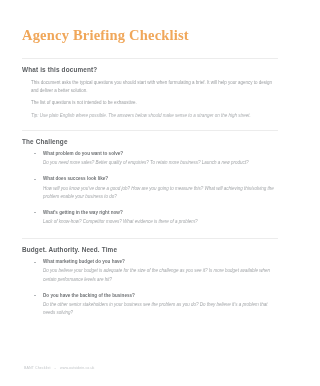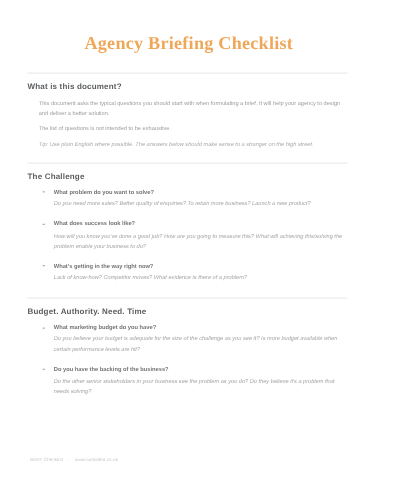--- a/index.html
+++ b/index.html
@@ -22,21 +22,20 @@
     padding: 28px 18px 0 22px;
   }
   .doc-title {
     font-family: "Liberation Serif", serif;
     font-size: 14.5px;
     font-weight: 700;
     color: #f0a75a;
     letter-spacing: 0.2px;
     margin: 0 0 14px 0;
     line-height: 1.1;
-    text-align: center;
   }
   .divider {
     height: 1px;
     background: #ececec;
     margin: 0 0 7px 0;
     width: 256px;
   }
   .section-heading {
     font-size: 6.4px;
     font-weight: 700;

